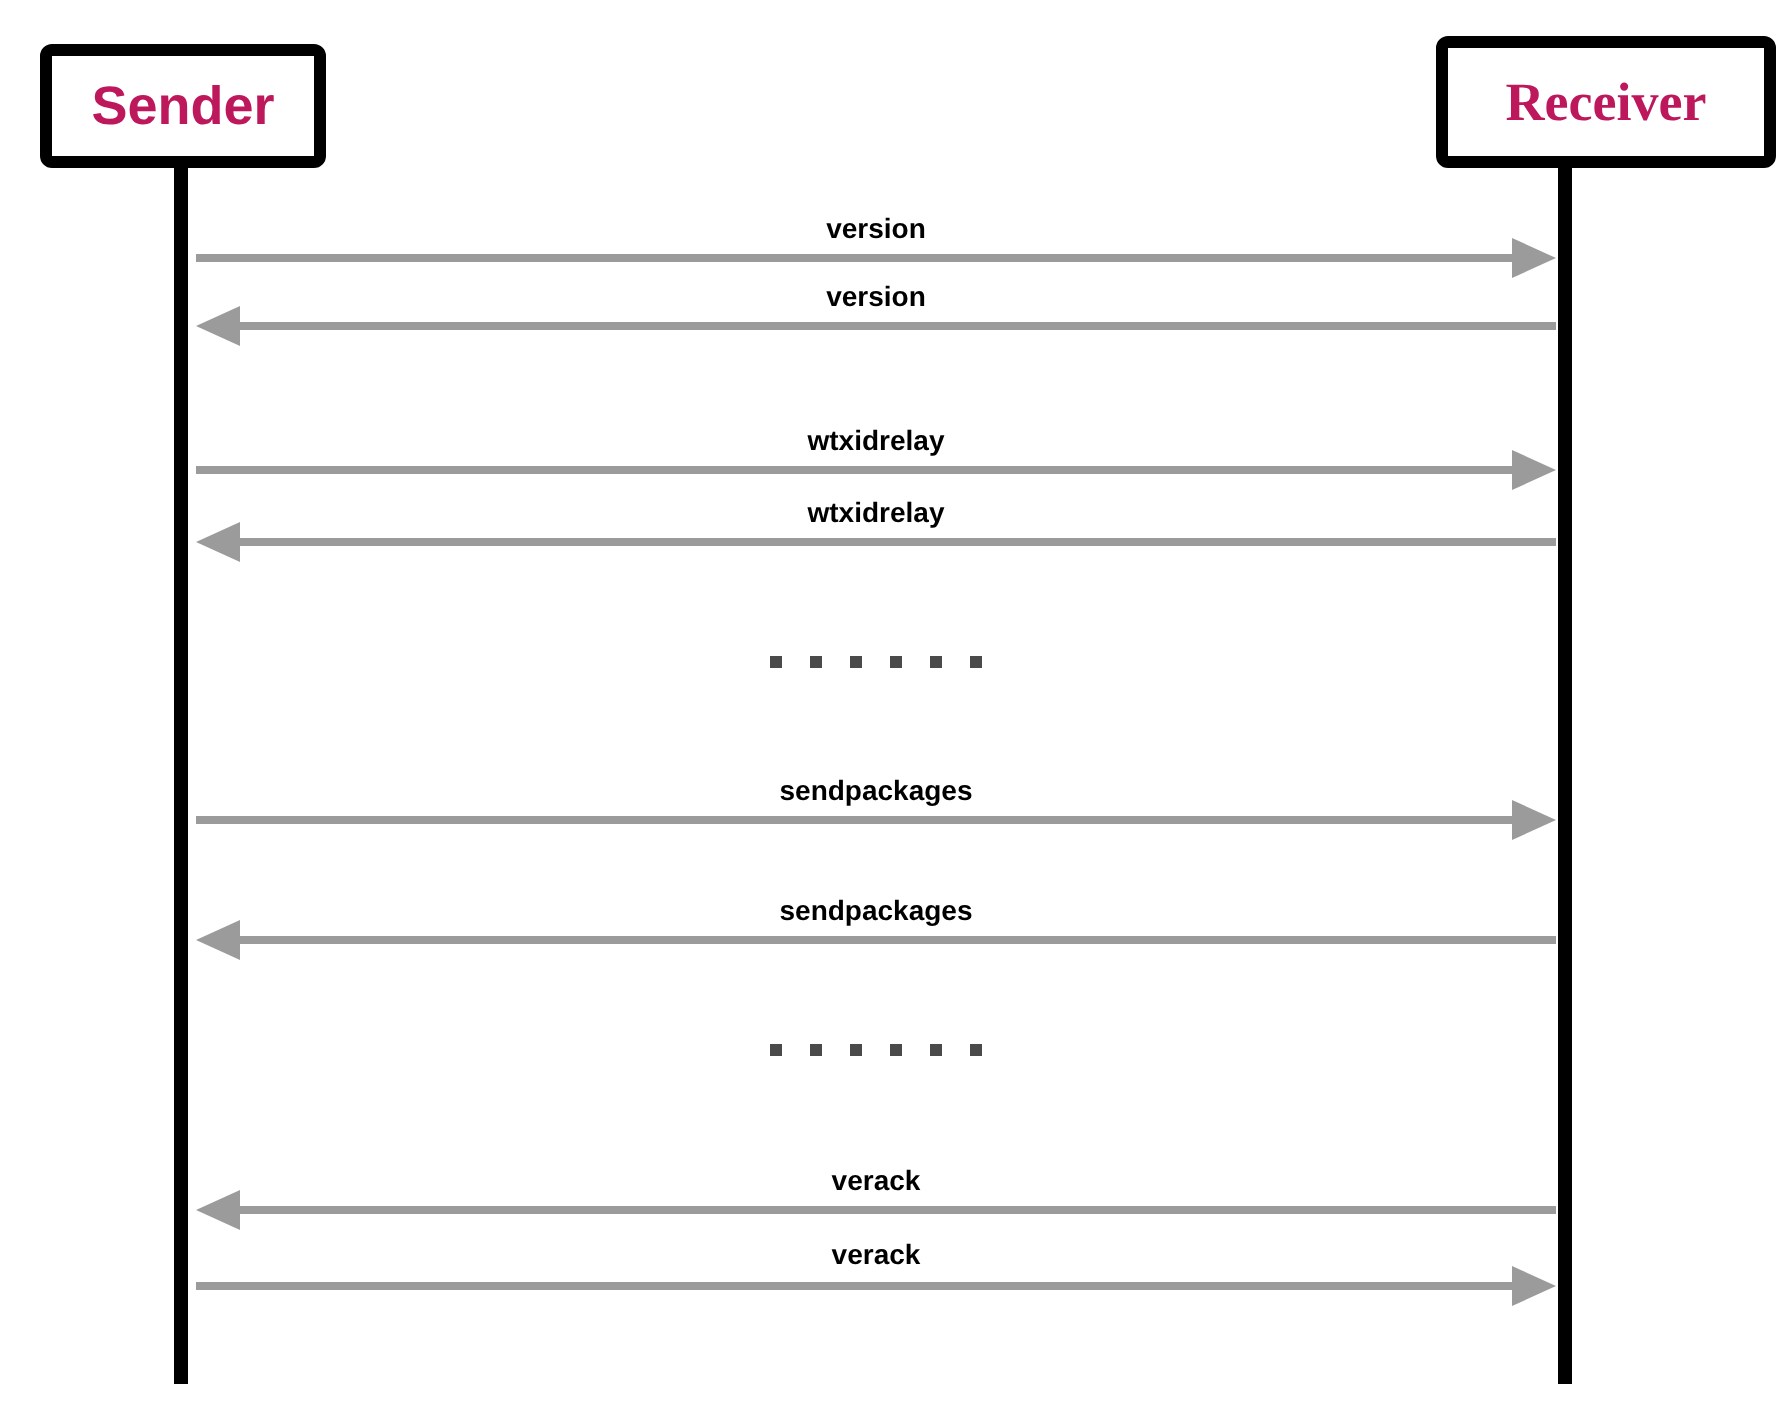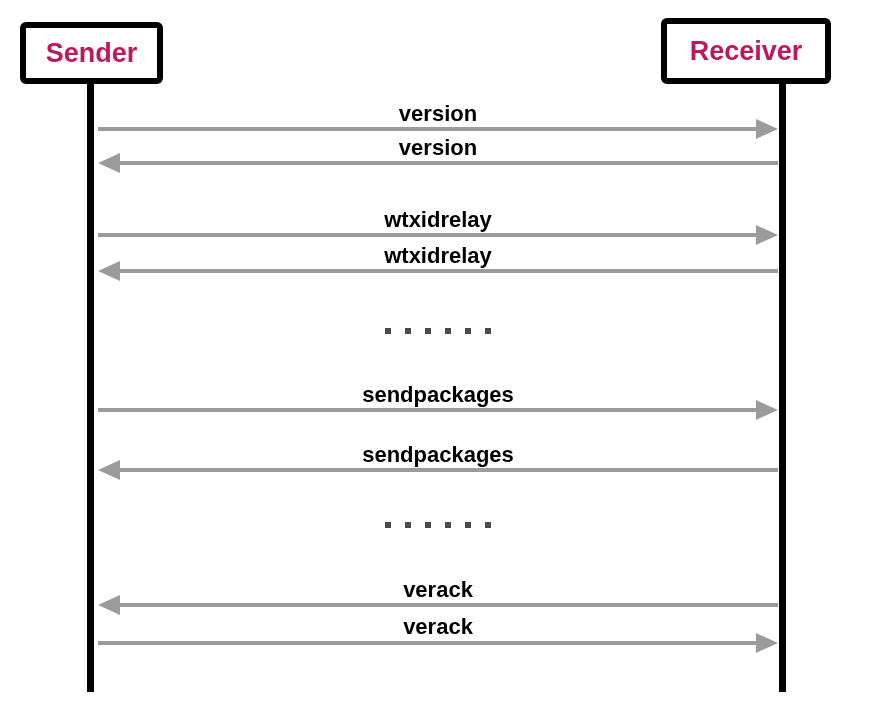--- a/index.html
+++ b/index.html
@@ -23,38 +23,38 @@
     background: #ffffff;
     display: flex;
     align-items: center;
     justify-content: center;
     font-weight: bold;
     font-size: 27px;
     color: #be185d;
     z-index: 3;
   }
   #sender-box   { left: 20px;  top: 22px; width: 143px; height: 62px; }
-  #receiver-box { left: 661px; top: 18px; width: 170px; height: 66px; }
+  #receiver-box { left: 718px; top: 18px; width: 170px; height: 66px; font-family: Liberation Serif, serif; }
 
   .lifeline {
     position: absolute;
     width: 7px;
     background: #000000;
     z-index: 2;
   }
   #sender-lifeline   { left: 87px;  top: 80px; height: 612px; }
   #receiver-lifeline { left: 779px; top: 80px; height: 612px; }
 
   .msg-label {
     position: absolute;
     left: 98px;
     width: 680px;
     text-align: center;
     font-weight: bold;
-    font-size: 22px;
+    font-size: 14px;
     line-height: 24px;
     color: #000000;
     z-index: 1;
   }
   .arrow {
     position: absolute;
     height: 4px;
     background: #9b9b9b;
     z-index: 1;
   }

